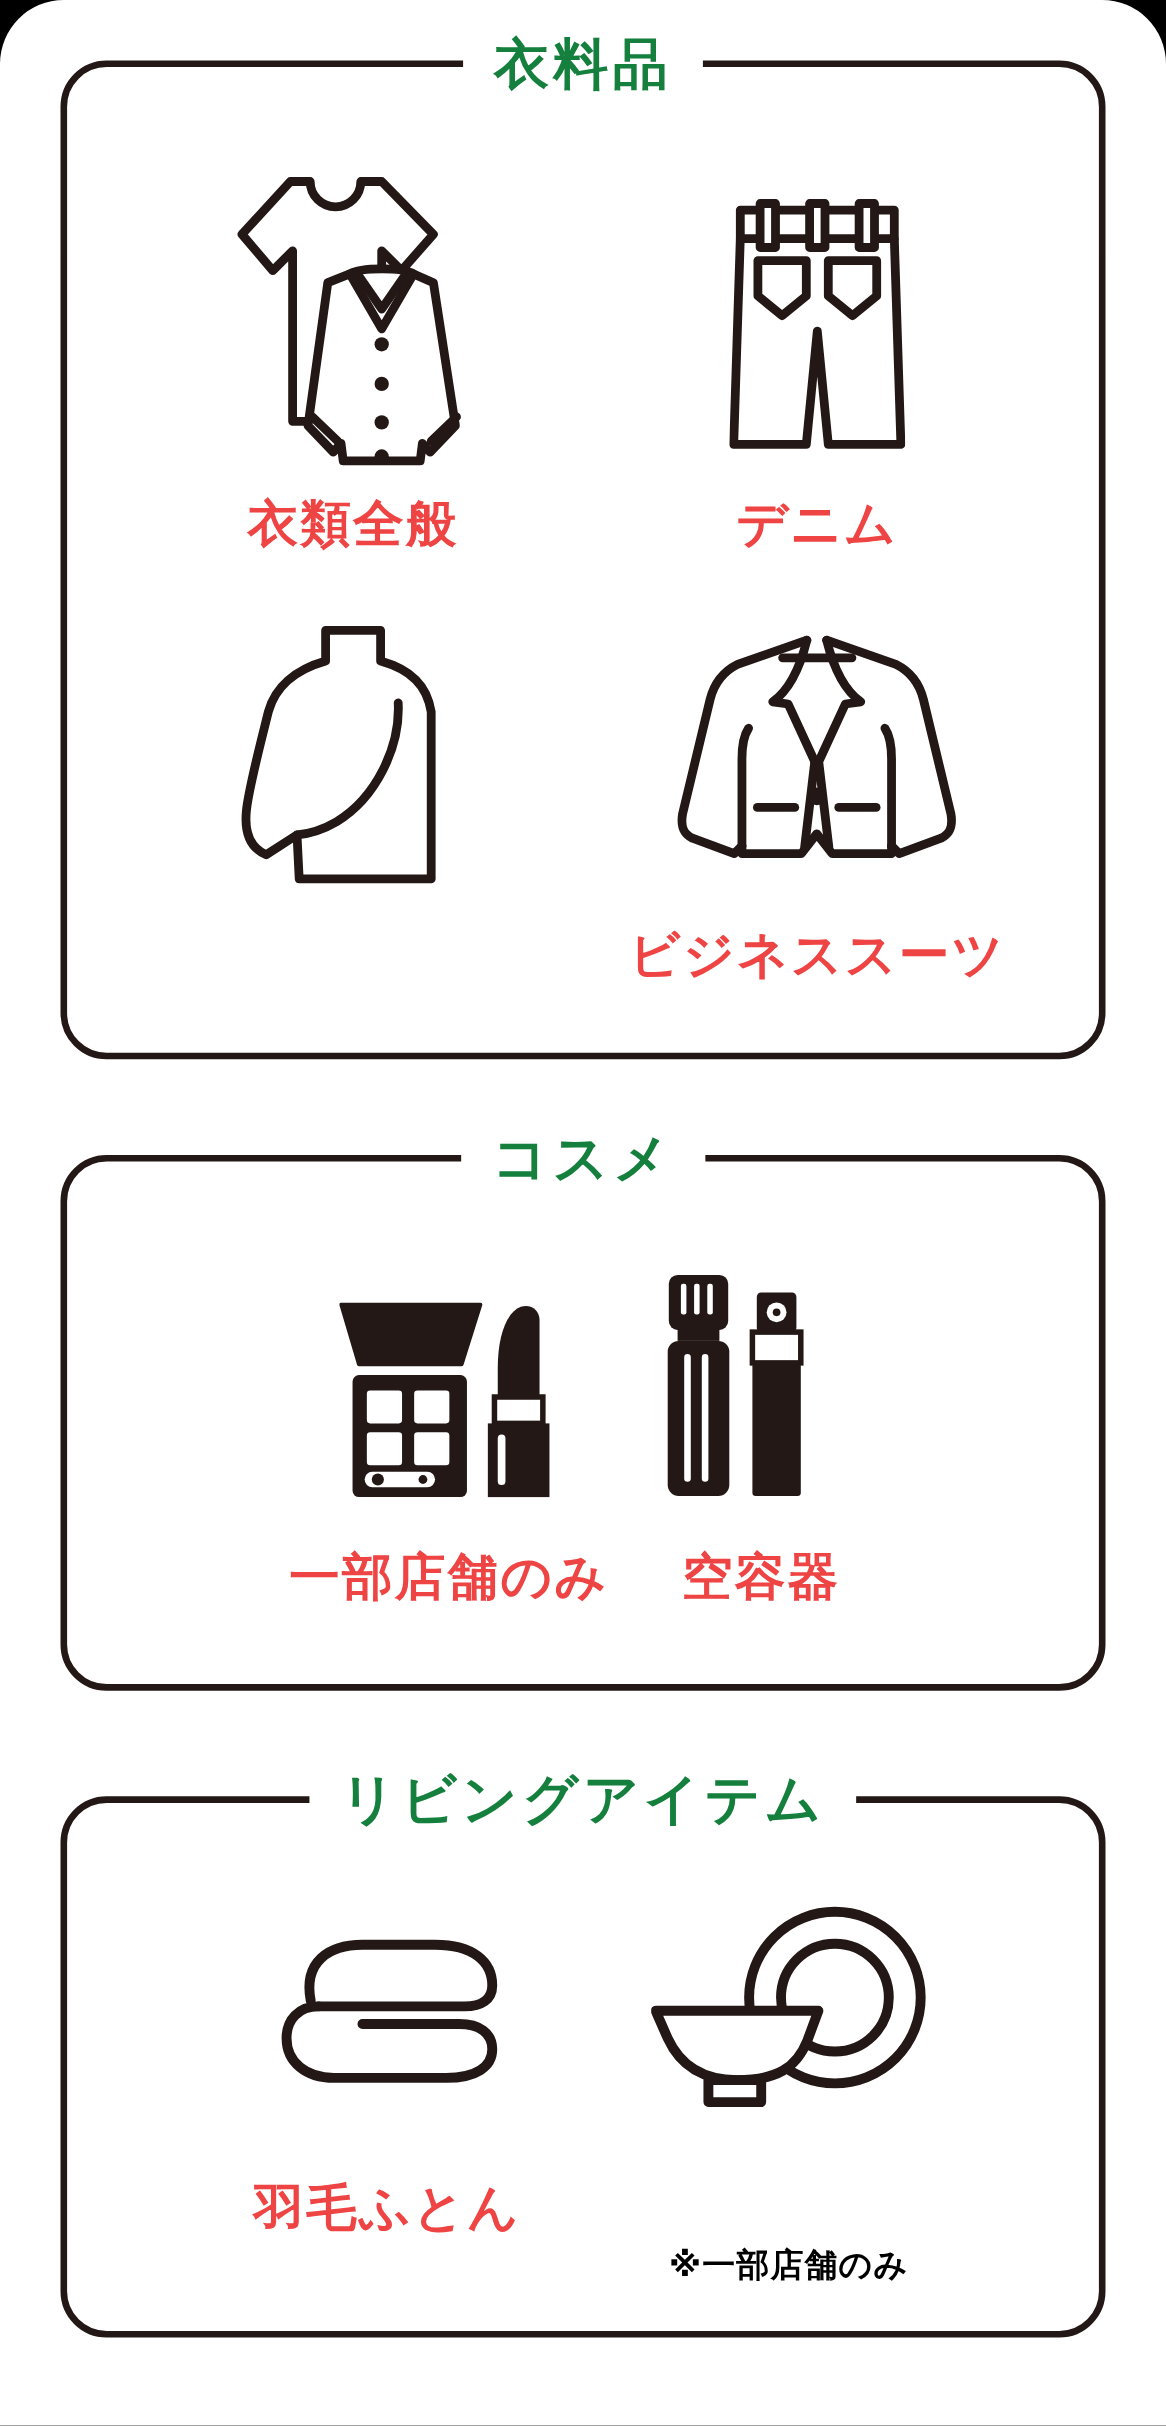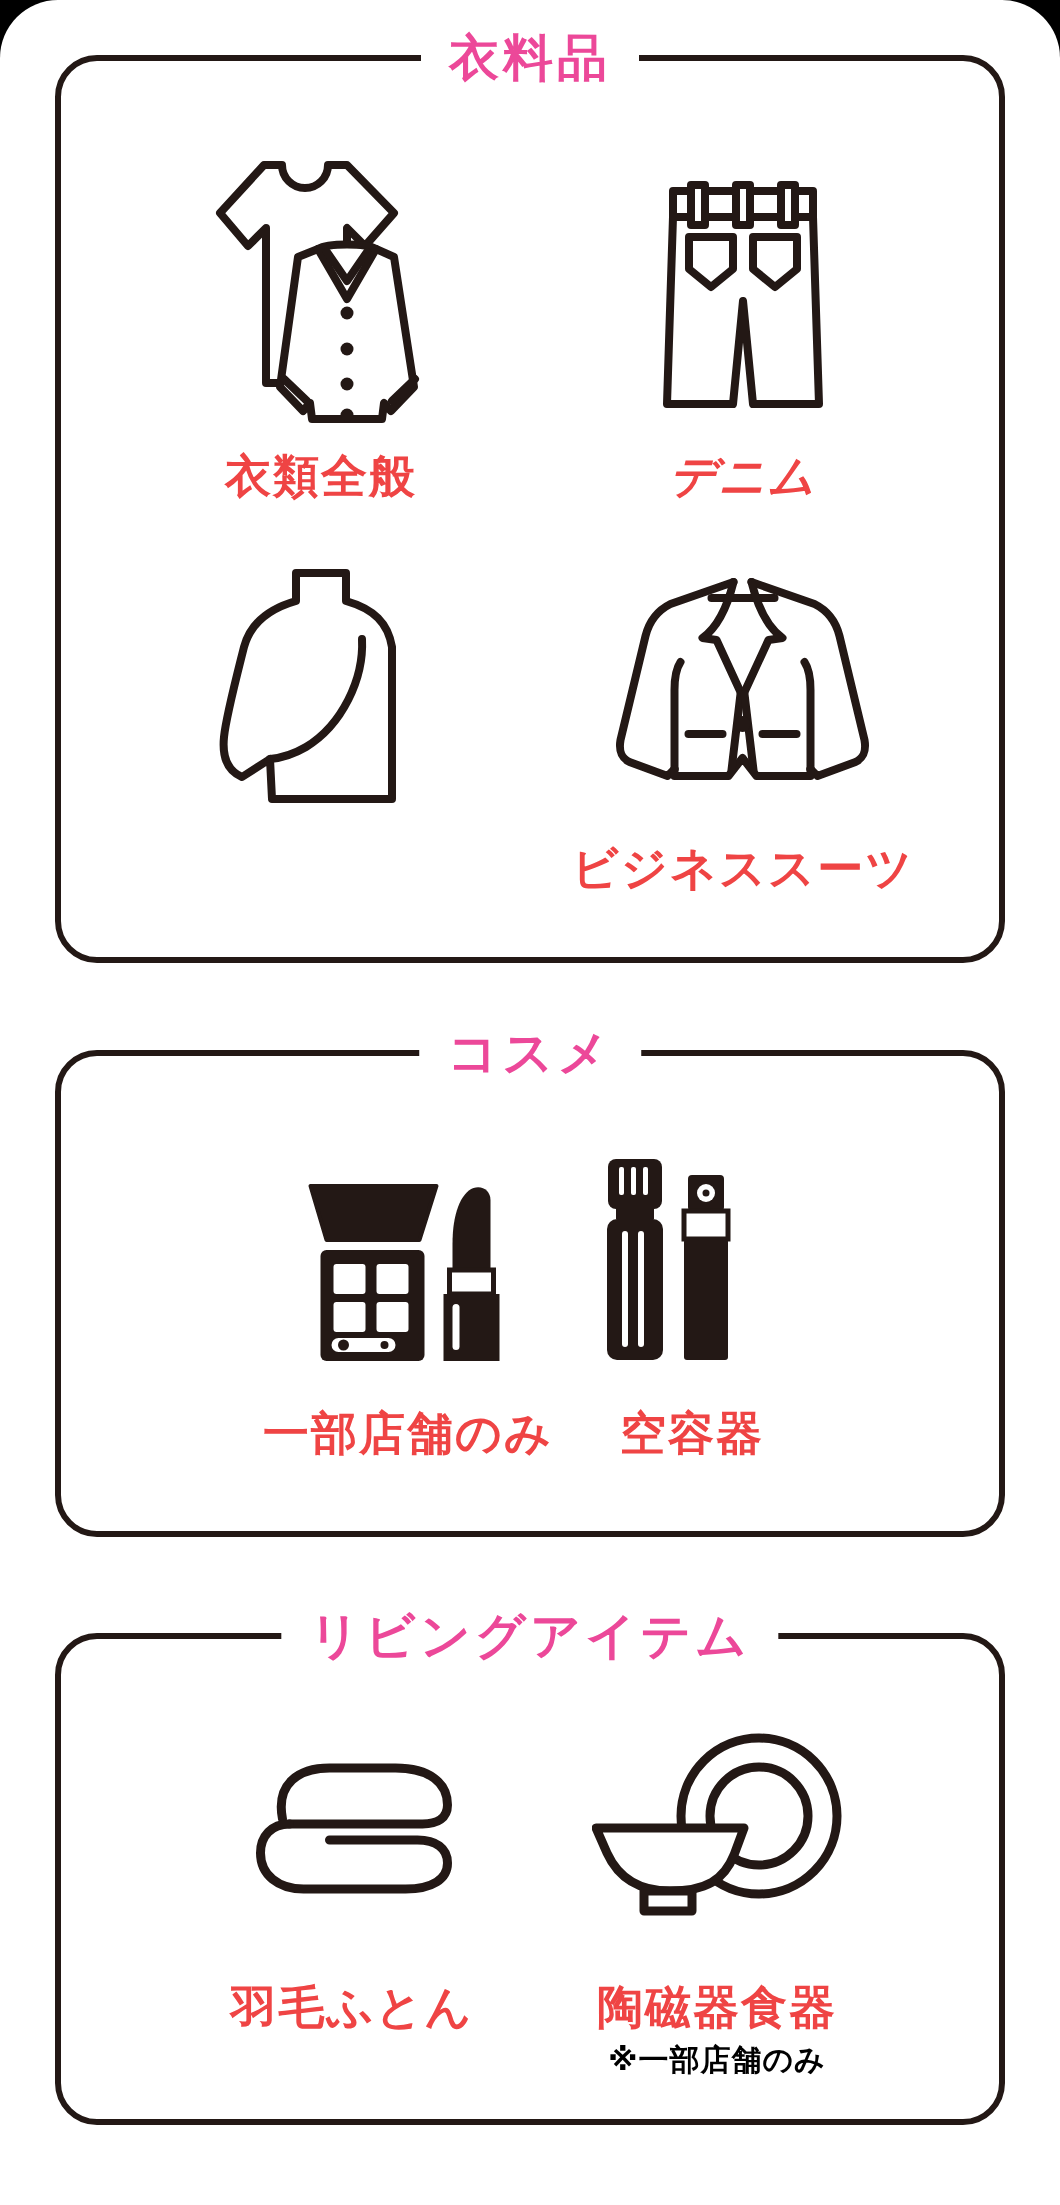--- a/index.html
+++ b/index.html
@@ -23,21 +23,21 @@
     box-sizing:border-box;
     background:#ffffff;
   }
   .card-title{
     position:absolute;left:50%;top:-3px;
     transform:translate(-50%,-50%);
     background:#ffffff;
     padding:0 28px;
     font-size:50px;font-weight:700;
     letter-spacing:4px;
-    color:#ec4899;white-space:nowrap;
+    color:#15803d;white-space:nowrap;
     line-height:58px;
   }
   .item-label{
     position:absolute;transform:translateX(-50%);
     font-size:46px;font-weight:700;letter-spacing:2px;
     color:#ef4444;white-space:nowrap;line-height:54px;
   }
   .item-note{
     position:absolute;transform:translateX(-50%);
     font-size:30px;font-weight:700;letter-spacing:1px;
@@ -76,21 +76,21 @@
       <path class="ln" d="M10,40 L4,227 L70,227 L80,124 L90,227 L156,227 L150,40"></path>
       <path class="lnw" d="M10,14 H150 V40 H10 Z"></path>
       <path class="lnw" d="M28,8 h14 v40 h-14 Z"></path>
       <path class="lnw" d="M73,8 h14 v40 h-14 Z"></path>
       <path class="lnw" d="M118,8 h14 v40 h-14 Z"></path>
       <path class="lnw" d="M26,60 H70 V92 L48,110 L26,92 Z"></path>
       <path class="lnw" d="M90,60 H134 V92 L112,110 L90,92 Z"></path>
     </svg>
 
     <div class="item-label" style="left:260px;top:388px;">衣類全般</div>
-    <div class="item-label" style="left:682px;top:388px;font-style:italic;">デニム</div>
+    <div class="item-label" style="left:682px;top:388px;">デニム</div>
 
     <svg class="icon" style="left:260px;top:506px;" width="210" height="242" viewBox="0 0 210 242">
       <path class="ln" d="M80,6 L80,34 C52,42 34,58 28,80 C20,112 10,150 8,170 C6,190 12,204 26,210 L54,192 L56,232 L176,232 L176,80 C172,56 158,42 130,34 L130,6 Z"></path>
       <path class="ln" d="M146,72 C148,112 126,158 90,180 C78,187 65,191 54,192"></path>
     </svg>
 
     <svg class="icon" style="left:682px;top:511px;" width="265" height="232" viewBox="0 0 265 232">
       <path class="ln" d="M101,26 H164"></path>
       <path class="ln" d="M123,10 L60,32 C44,40 38,52 35,64 L10,168 C8,180 11,186 19,190 L57,204 L64,197"></path>
       <path class="ln" d="M141,10 L204,32 C220,40 226,52 229,64 L254,168 C256,180 253,186 245,190 L207,204 L200,197"></path>
@@ -157,17 +157,16 @@
     </svg>
 
     <svg class="icon" style="left:656px;top:92px;" width="250" height="190" viewBox="0 0 250 190">
       <circle class="lnw9" cx="167" cy="85" r="78"></circle>
       <circle class="lnw9" cx="167" cy="85" r="49"></circle>
       <path class="lnw9" d="M4,97 H152 L142,124 C132,149 114,160 78,160 C46,160 26,146 15,122 Z"></path>
       <rect class="lnw9" x="52" y="160" width="48" height="20"></rect>
     </svg>
 
     <div class="item-label" style="left:291px;top:341px;">羽毛ふとん</div>
-    <div class="item-label" style="left:656px;top:341px;">陶磁器食器</div>
     <div class="item-note" style="left:656px;top:401px;">※一部店舗のみ</div>
   </div>
 
 </div>
 
 </body></html>

